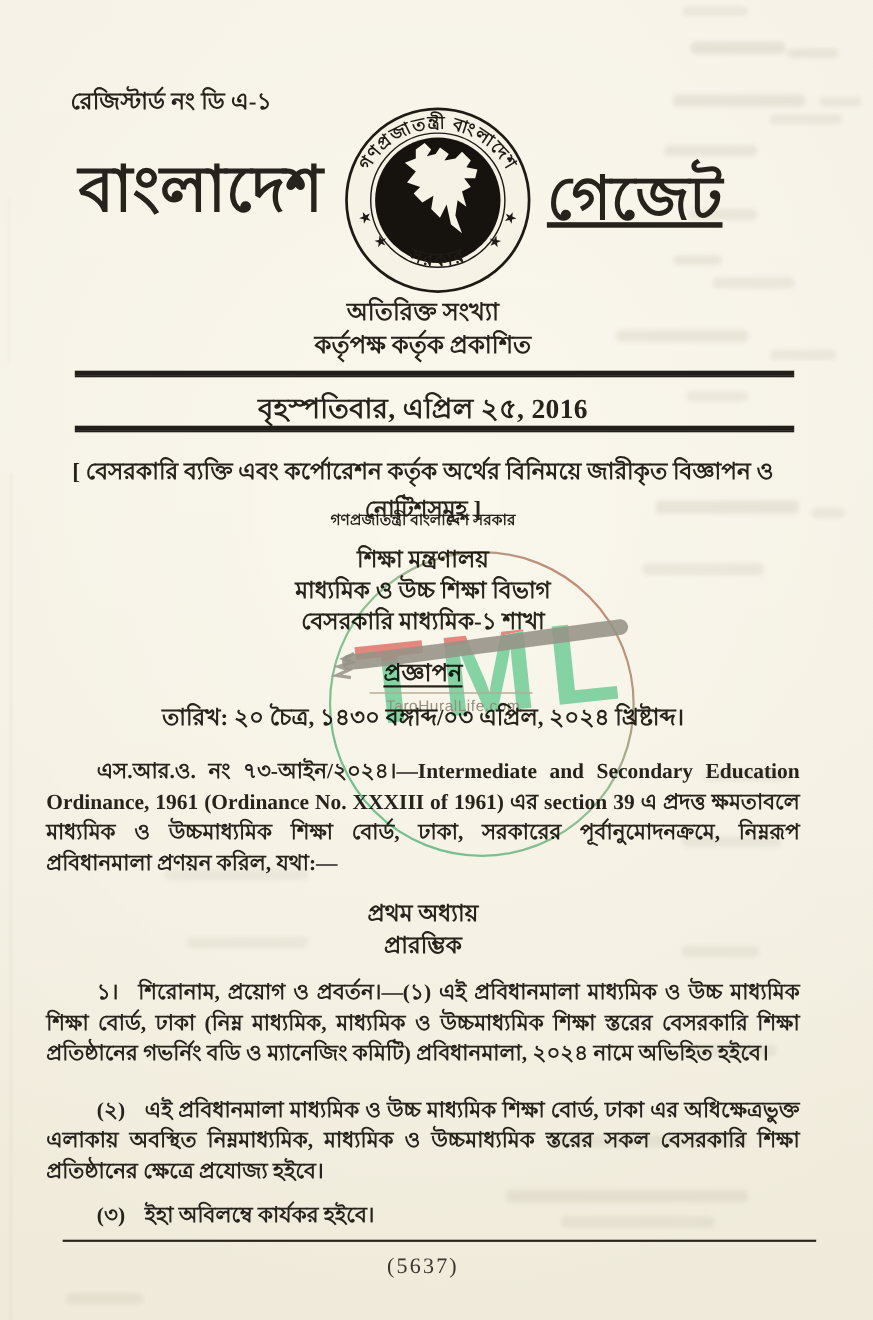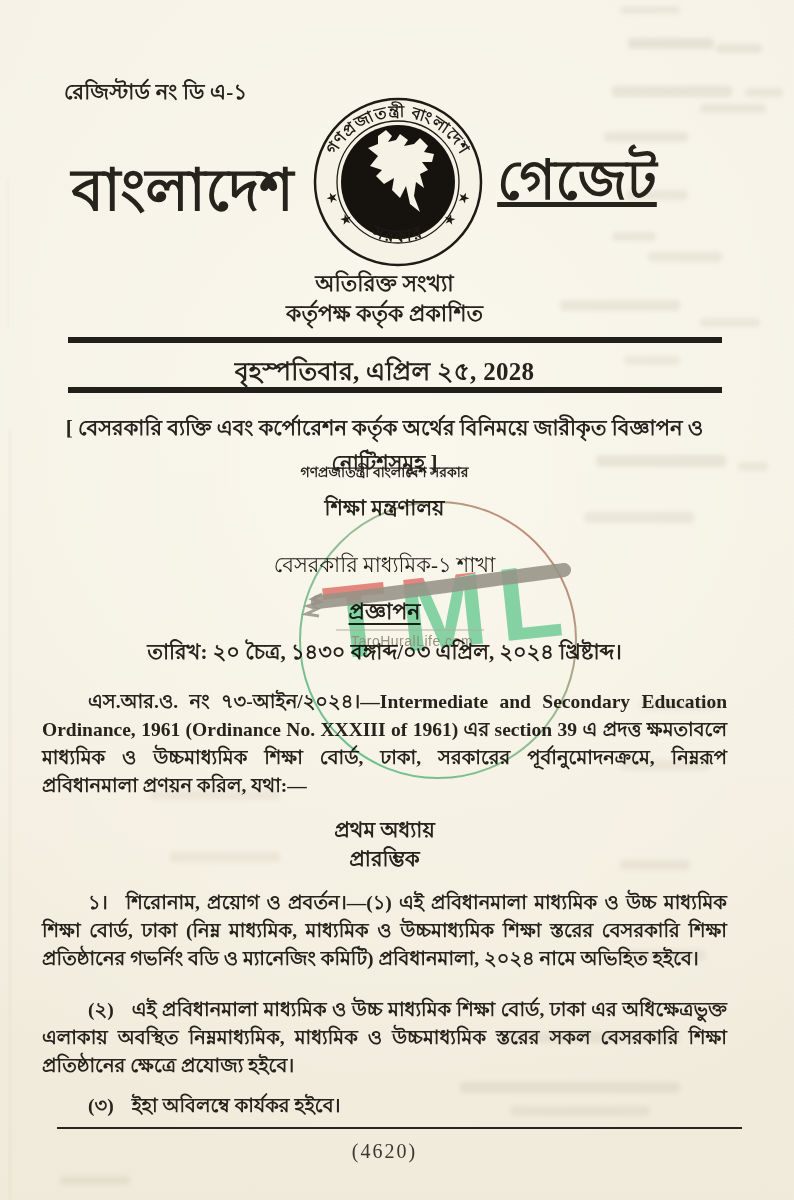--- a/index.html
+++ b/index.html
@@ -14,40 +14,40 @@
     background:
       radial-gradient(ellipse 120% 90% at 50% 38%, rgba(255,253,244,.55), rgba(255,253,244,0) 70%),
       linear-gradient(180deg,#f5f1e6 0%, #f3efe2 55%, #efead9 100%);
   }
   .abs{ position:absolute; }
   .center{ text-align:center; }
   .blk{ left:42px; width:685px; }
 
   .reg-no{ top:76px; left:64px; font-size:21px; font-weight:700; letter-spacing:.2px; }
 
-  .title-bn{ top:138px; left:70px; width:225px; font-size:58px; font-weight:700; text-align:center; line-height:1.2;margin-top:18px; }
+  .title-bn{ top:138px; left:70px; width:225px; font-size:58px; font-weight:700; text-align:center; line-height:1.2; }
   .title-gz{ top:148px; left:492px; width:170px; font-size:55px; font-weight:700; text-align:center; line-height:1.2;text-decoration:underline; }
   .seal{ top:96px; left:312px; width:172px; height:172px; }
 
   .issue-type   { top:266px; font-size:22px; font-weight:700; }
   .published-by { top:296px; font-size:22px; font-weight:700; }
 
   .dbl-rule{ left:68px; width:654px; height:3px;
     border-top:4px solid #221f1a; border-bottom:2px solid #221f1a; }
   .rule-1{ top:337px; }
   .rule-2{ top:387px; }
 
   .weekday{ top:352px; font-size:25px; font-weight:700; letter-spacing:.3px; }
 
   .bracket-line{ top:412px; font-size:21px; font-weight:600; }
 
   .gov  { top:461px; font-size:14px; font-weight:700; }
   .min  { top:492px; font-size:21px; font-weight:700; }
   .divn { top:521px; font-size:21px; font-weight:700; }
-  .branch{ top:549px; font-size:21px; font-weight:400; }
+  .branch{ top:549px; font-size:21px; font-weight:700; }
 
   .projnapon{ top:594px; font-size:22px; font-weight:700; }
   .projnapon span{ text-decoration:underline; text-underline-offset:4px; }
 
   .notif-date{ top:636px; font-size:21px; font-weight:700; }
 
   .para{ font-size:19.5px; line-height:28px; font-weight:600;
          text-align:justify; text-align-last:left; }
   .indent{ text-indent:46px; }
   .sro{ top:688px; }
@@ -136,48 +136,49 @@
       <text x="137" y="128" transform="rotate(12 137 128)">★</text>
     </g>
   </svg>
 
   <div class="abs title-gz">গেজেট</div>
 
   <div class="abs blk center issue-type">অতিরিক্ত সংখ্যা</div>
   <div class="abs blk center published-by">কর্তৃপক্ষ কর্তৃক প্রকাশিত</div>
 
   <div class="abs dbl-rule rule-1"></div>
-  <div class="abs blk center weekday">বৃহস্পতিবার, এপ্রিল ২৫, 2028</div>
+  <div class="abs blk center weekday">বৃহস্পতিবার, এপ্রিল ২৫, 2016</div>
   <div class="abs dbl-rule rule-2"></div>
 
   <div class="abs blk center bracket-line">[ বেসরকারি ব্যক্তি এবং কর্পোরেশন কর্তৃক অর্থের বিনিময়ে জারীকৃত বিজ্ঞাপন ও নোটিশসমূহ ]</div>
 
   <div class="abs blk center gov">গণপ্রজাতন্ত্রী বাংলাদেশ সরকার</div>
   <div class="abs blk center min">শিক্ষা মন্ত্রণালয়</div>
+  <div class="abs blk center divn">মাধ্যমিক ও উচ্চ শিক্ষা বিভাগ</div>
   <div class="abs blk center branch">বেসরকারি মাধ্যমিক-১ শাখা</div>
 
   <div class="abs blk center projnapon">
     <span>প্রজ্ঞাপন</span>
   </div>
 
   <div class="abs blk center notif-date">তারিখ: ২০ চৈত্র, ১৪৩০ বঙ্গাব্দ/০৩ এপ্রিল, ২০২৪ খ্রিষ্টাব্দ।</div>
 
   <p class="abs blk para indent sro"><span class="lbl">এস.আর.ও. নং ৭৩-আইন/২০২৪।</span><span>—Intermediate and Secondary Education Ordinance, 1961 (Ordinance No. XXXIII of 1961) এর section 39 এ প্রদত্ত ক্ষমতাবলে মাধ্যমিক ও উচ্চমাধ্যমিক শিক্ষা বোর্ড, ঢাকা, সরকারের পূর্বানুমোদনক্রমে, নিম্নরূপ প্রবিধানমালা প্রণয়ন করিল, যথা:—</span></p>
 
   <div class="abs blk center chap-sub">প্রারম্ভিক</div>
   <div class="abs blk center chap-title">প্রথম অধ্যায়</div>
 
   <p class="abs blk para indent clause-1"><span class="cnum chead">১।</span><span class="chead">শিরোনাম, প্রয়োগ ও প্রবর্তন।—</span><span>(১) এই প্রবিধানমালা মাধ্যমিক ও উচ্চ মাধ্যমিক শিক্ষা বোর্ড, ঢাকা (নিম্ন মাধ্যমিক, মাধ্যমিক ও উচ্চমাধ্যমিক শিক্ষা স্তরের বেসরকারি শিক্ষা প্রতিষ্ঠানের গভর্নিং বডি ও ম্যানেজিং কমিটি) প্রবিধানমালা, ২০২৪ নামে অভিহিত হইবে।</span></p>
 
   <p class="abs blk para indent clause-2"><span class="cnum">(২)</span><span>এই প্রবিধানমালা মাধ্যমিক ও উচ্চ মাধ্যমিক শিক্ষা বোর্ড, ঢাকা এর অধিক্ষেত্রভুক্ত এলাকায় অবস্থিত নিম্নমাধ্যমিক, মাধ্যমিক ও উচ্চমাধ্যমিক স্তরের সকল বেসরকারি শিক্ষা প্রতিষ্ঠানের ক্ষেত্রে প্রযোজ্য হইবে।</span></p>
 
   <p class="abs blk para indent clause-3"><span class="cnum">(৩)</span><span>ইহা অবিলম্বে কার্যকর হইবে।</span></p>
 
   <div class="abs footer-rule"></div>
-  <div class="abs blk center page-num">(4620)</div>
+  <div class="abs blk center page-num">(5637)</div>
 
   <svg class="abs watermark" viewBox="0 0 310 290">
     <defs>
       <linearGradient id="ringGrad" x1="0" y1="1" x2="1" y2="0">
         <stop offset="0" stop-color="#55c68e"></stop>
         <stop offset=".55" stop-color="#8fbf9a"></stop>
         <stop offset="1" stop-color="#d96a62"></stop>
       </linearGradient>
       <clipPath id="clipTop">
           <polygon points="0,0 310,0 310,64 30,96 0,100"></polygon>

